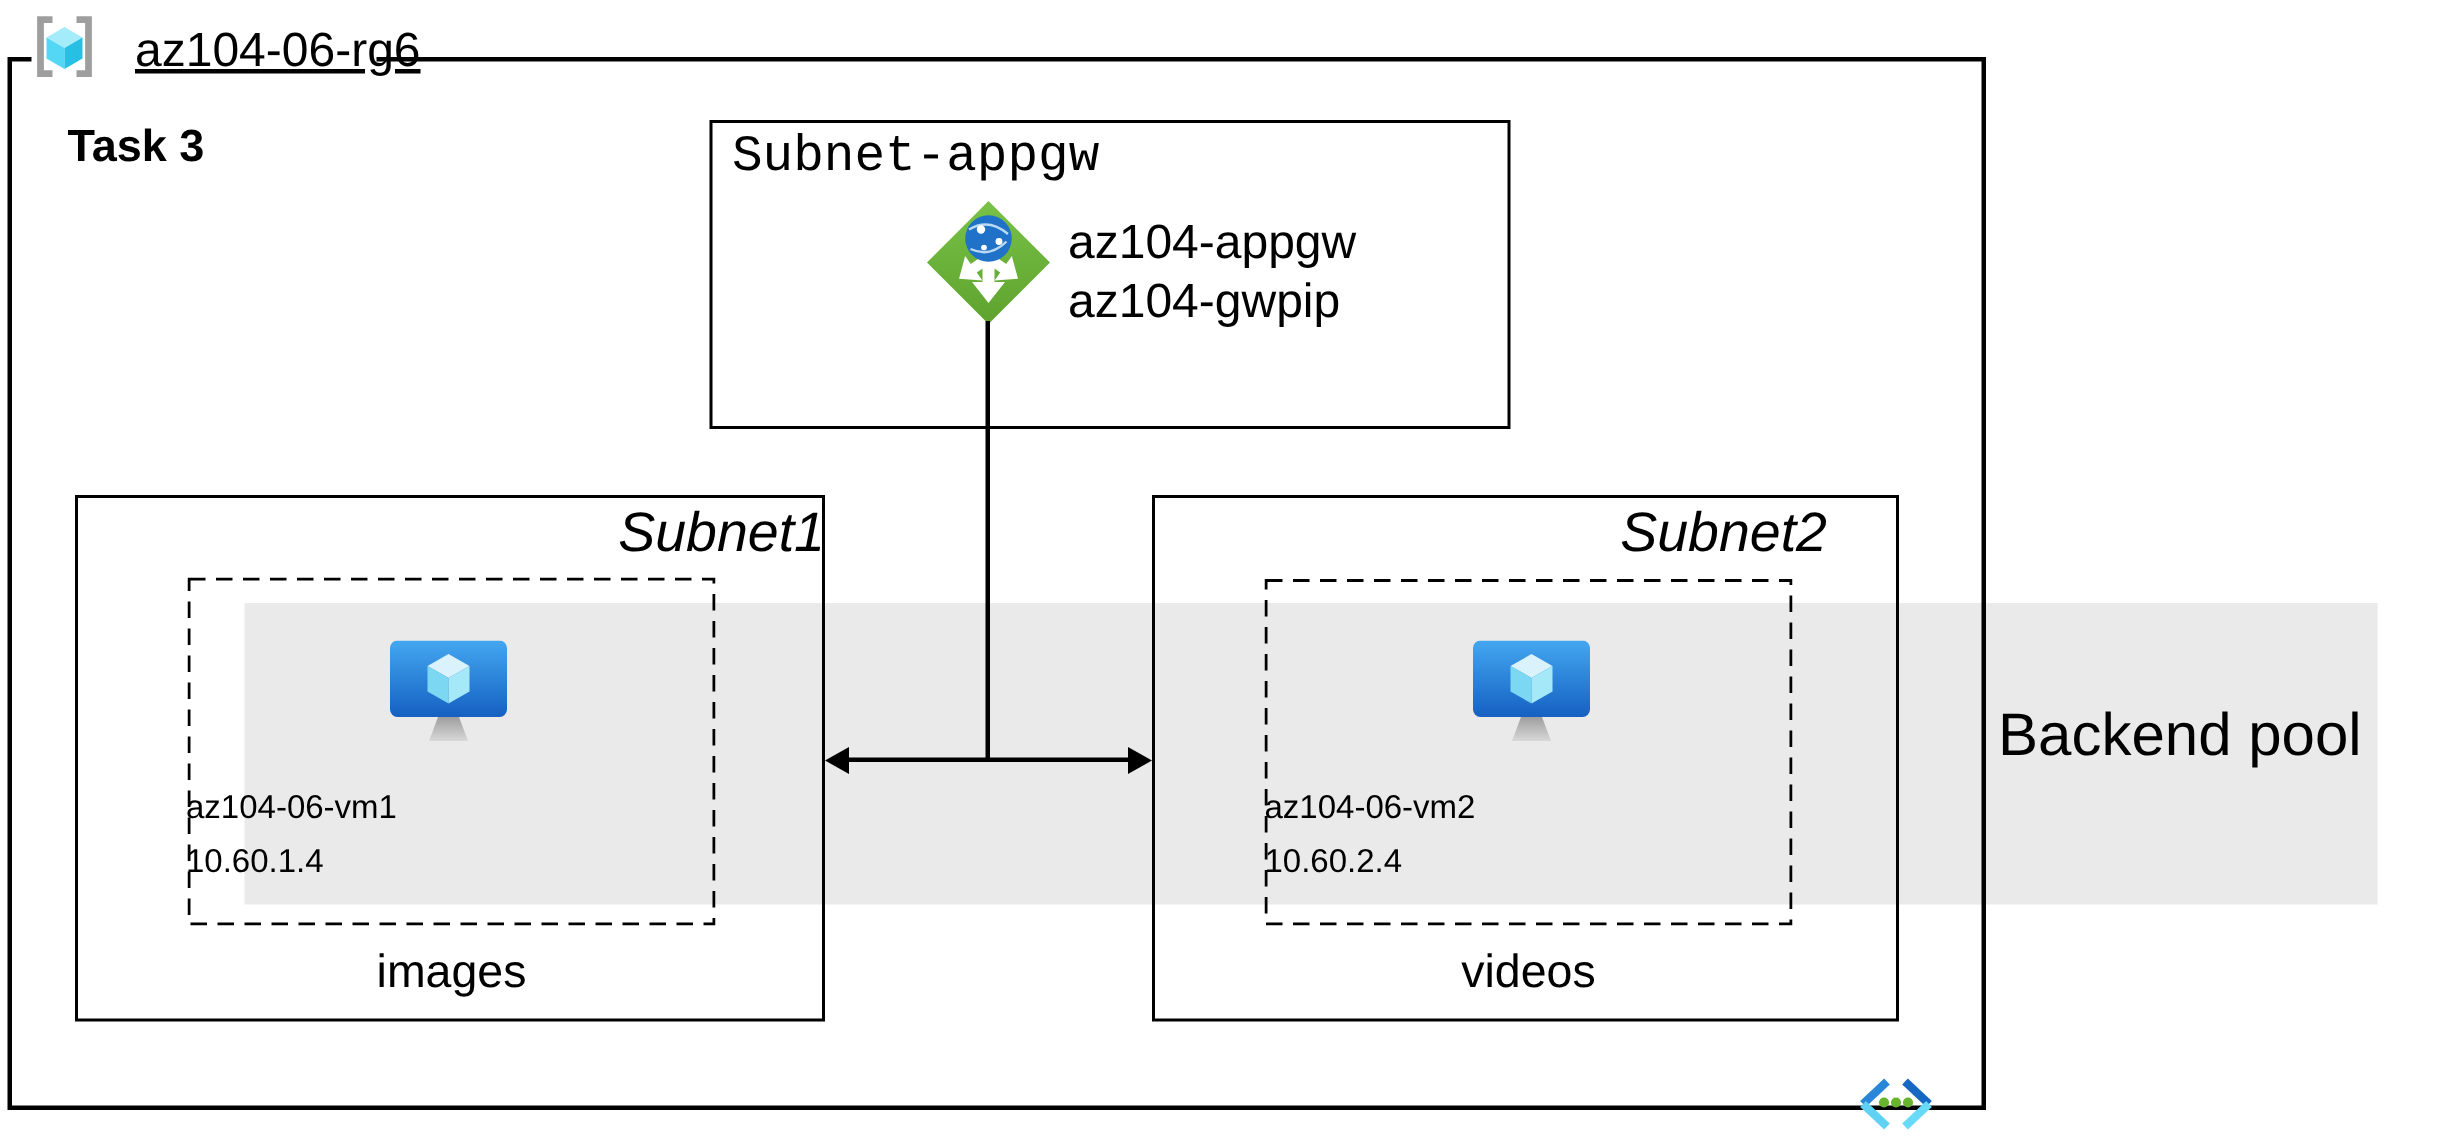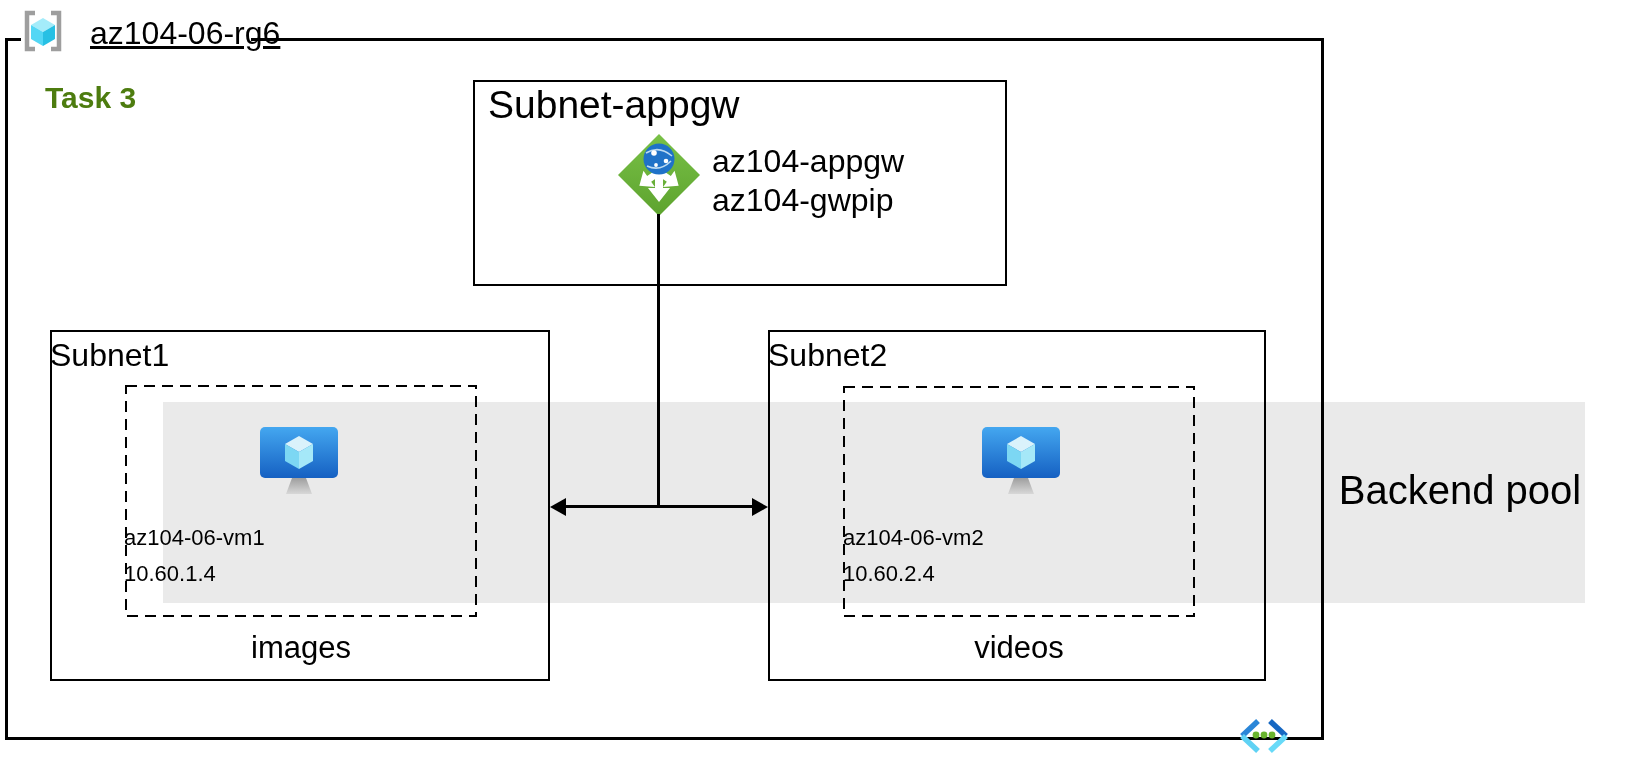--- a/index.html
+++ b/index.html
@@ -4,27 +4,27 @@
 <style>
   html,body{margin:0;padding:0;background:#fff;}
   .canvas{
     position:relative;width:1625px;height:761px;background:#ffffff;
     font-family:"Liberation Sans",sans-serif;color:#000;overflow:hidden;
   }
   .abs{position:absolute;}
   .box{position:absolute;border:2px solid #000;background:transparent;box-sizing:border-box;}
   .outer-box{border-width:3px;}
   .band{position:absolute;left:163px;top:402px;width:1422px;height:201px;background:#EAEAEA;}
-  .backend-label{position:absolute;left:1332px;top:468px;width:256px;text-align:center;
+  .backend-label{position:absolute;left:1332px;top:468px;width:256px;
     font-size:40px;line-height:44px;color:#000;}
   .rg-patch{position:absolute;left:21px;top:35px;width:230px;height:10px;background:#fff;}
   .rg-label{position:absolute;left:90px;top:14px;font-size:32px;line-height:38px;white-space:nowrap;text-decoration:underline;}
-  .task-label{position:absolute;left:45px;top:82px;font-size:30px;line-height:32px;font-weight:bold;color:#4d7c0f;}
-  .subnet-title{position:absolute;text-align:left;font-size:32px;line-height:34px;}
-  .appgw-title{position:absolute;left:488px;top:88px;font-size:39px;line-height:34px;white-space:nowrap;}
+  .task-label{position:absolute;left:45px;top:82px;font-size:30px;line-height:32px;font-weight:bold;color:#000000;}
+  .subnet-title{position:absolute;text-align:right;font-size:37px;line-height:34px;font-style:italic;}
+  .appgw-title{position:absolute;left:488px;top:88px;font-size:34px;line-height:34px;white-space:nowrap;font-family:Liberation Mono, monospace;}
   .appgw-text{position:absolute;left:712px;top:142px;font-size:32px;line-height:39px;white-space:nowrap;}
   .vm-text{position:absolute;font-size:22px;line-height:36px;}
   .container-label{position:absolute;text-align:center;font-size:31px;line-height:36px;}
   .vline{position:absolute;left:657px;top:214px;width:3px;height:294px;background:#000;}
   .hline{position:absolute;left:562px;top:505px;width:202px;height:3px;background:#000;}
   .arrowhead{position:absolute;width:0;height:0;border-top:9px solid transparent;border-bottom:9px solid transparent;}
   .arrowhead.left{left:550px;top:498px;border-right:16px solid #000;}
   .arrowhead.right{left:752px;top:498px;border-left:16px solid #000;}
   svg{display:block;}
 </style>

